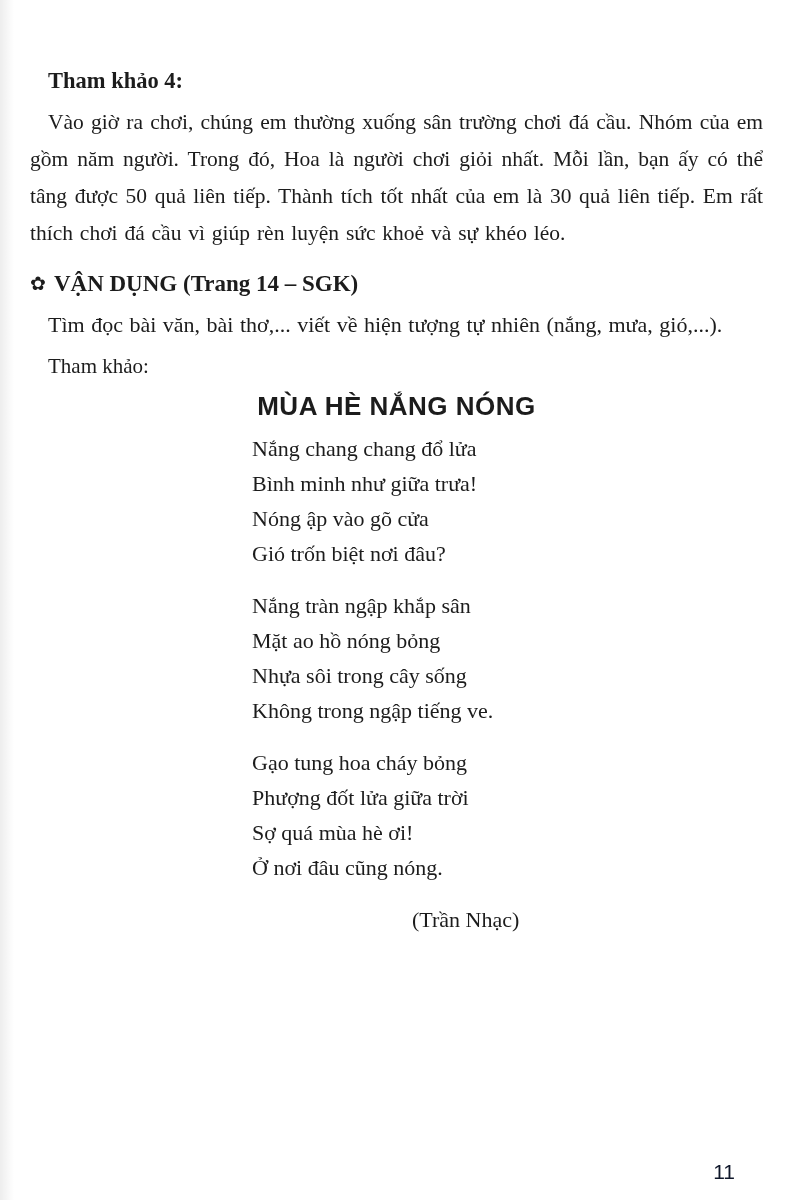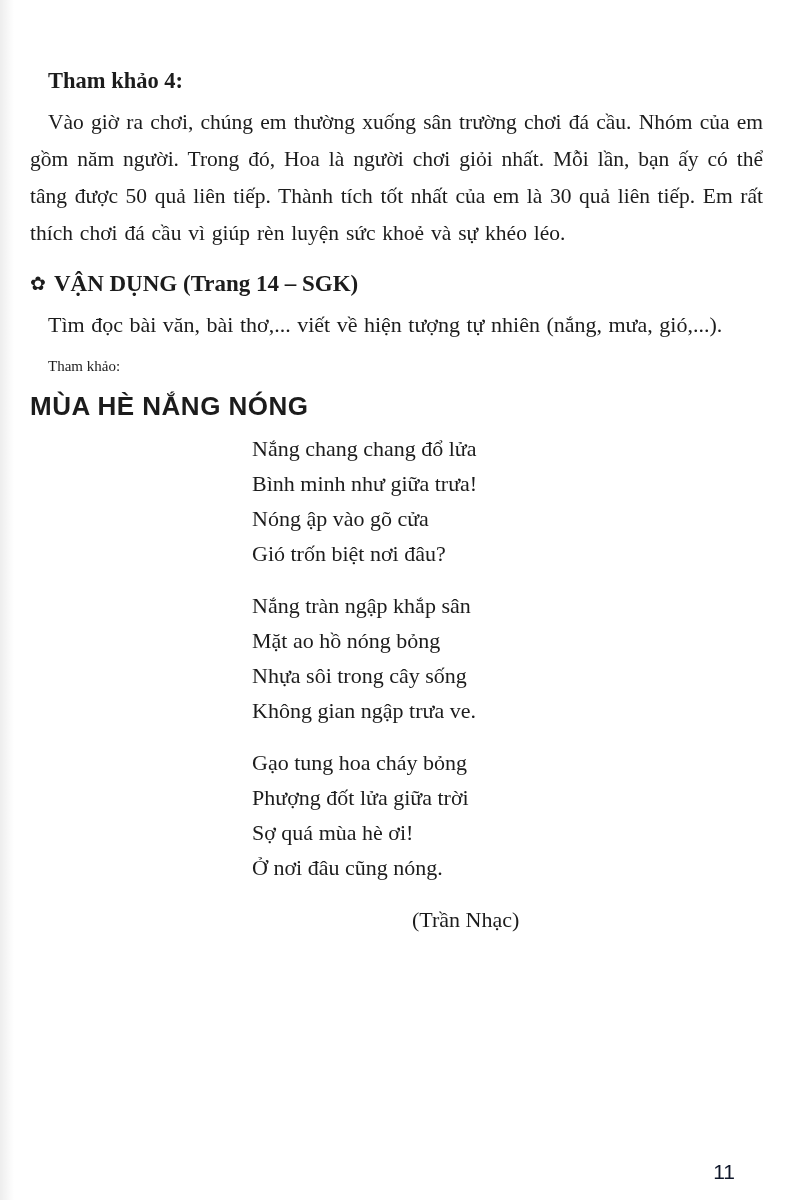--- a/index.html
+++ b/index.html
@@ -59,26 +59,27 @@
     margin: 6px 0 0 0;
     font-weight: normal;
     font-size: 22px;
     line-height: 38px;
     text-align: justify;
     text-indent: 18px;
     word-spacing: 1px;
   }
   .ref-label {
     margin-top: 5px;
-    font-size: 15px;
+    font-size: 21px;
     line-height: 34px;
     padding-left: 18px;
   }
   .poem-title {
     margin-top: 6px;
+    text-align: center;
     font-family: "Liberation Sans", "DejaVu Sans", sans-serif;
     font-weight: bold;
     font-size: 26px;
     letter-spacing: 0.5px;
     line-height: 34px;
   }
   .poem {
     margin-top: 8px;
     padding-left: 222px;
     font-size: 22px;
@@ -133,21 +134,21 @@
       <div class="poem-line">Bình minh như giữa trưa!</div>
       <div class="poem-line">Nóng ập vào gõ cửa</div>
       <div class="poem-line">Gió trốn biệt nơi đâu?</div>
     </div>
 
 
     <div class="stanza">
       <div class="poem-line">Nắng tràn ngập khắp sân</div>
       <div class="poem-line">Mặt ao hồ nóng bỏng</div>
       <div class="poem-line">Nhựa sôi trong cây sống</div>
-      <div class="poem-line">Không gian ngập trưa ve.</div>
+      <div class="poem-line">Không trong ngập tiếng ve.</div>
     </div>
 
     <div class="stanza">
       <div class="poem-line">Gạo tung hoa cháy bỏng</div>
       <div class="poem-line">Phượng đốt lửa giữa trời</div>
       <div class="poem-line">Sợ quá mùa hè ơi!</div>
       <div class="poem-line">Ở nơi đâu cũng nóng.</div>
     </div>
 
     <div class="poem-author">(Trần Nhạc)</div>

